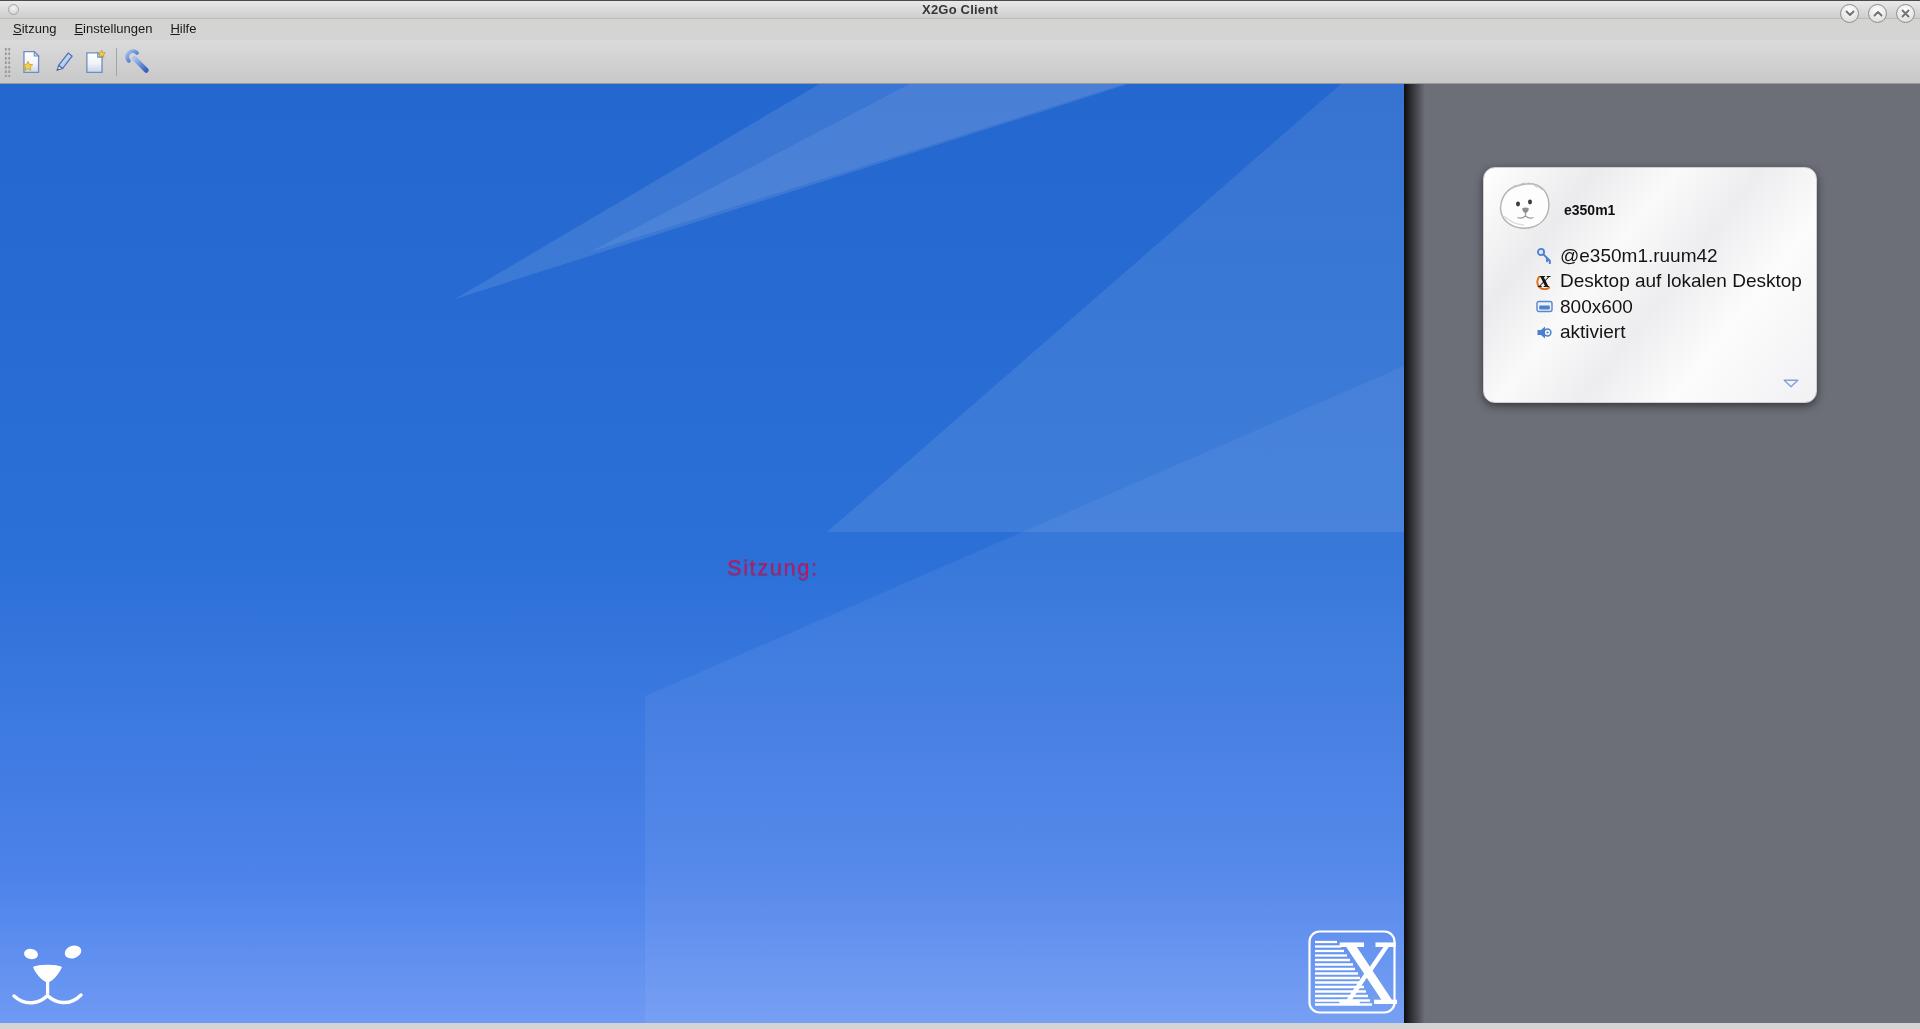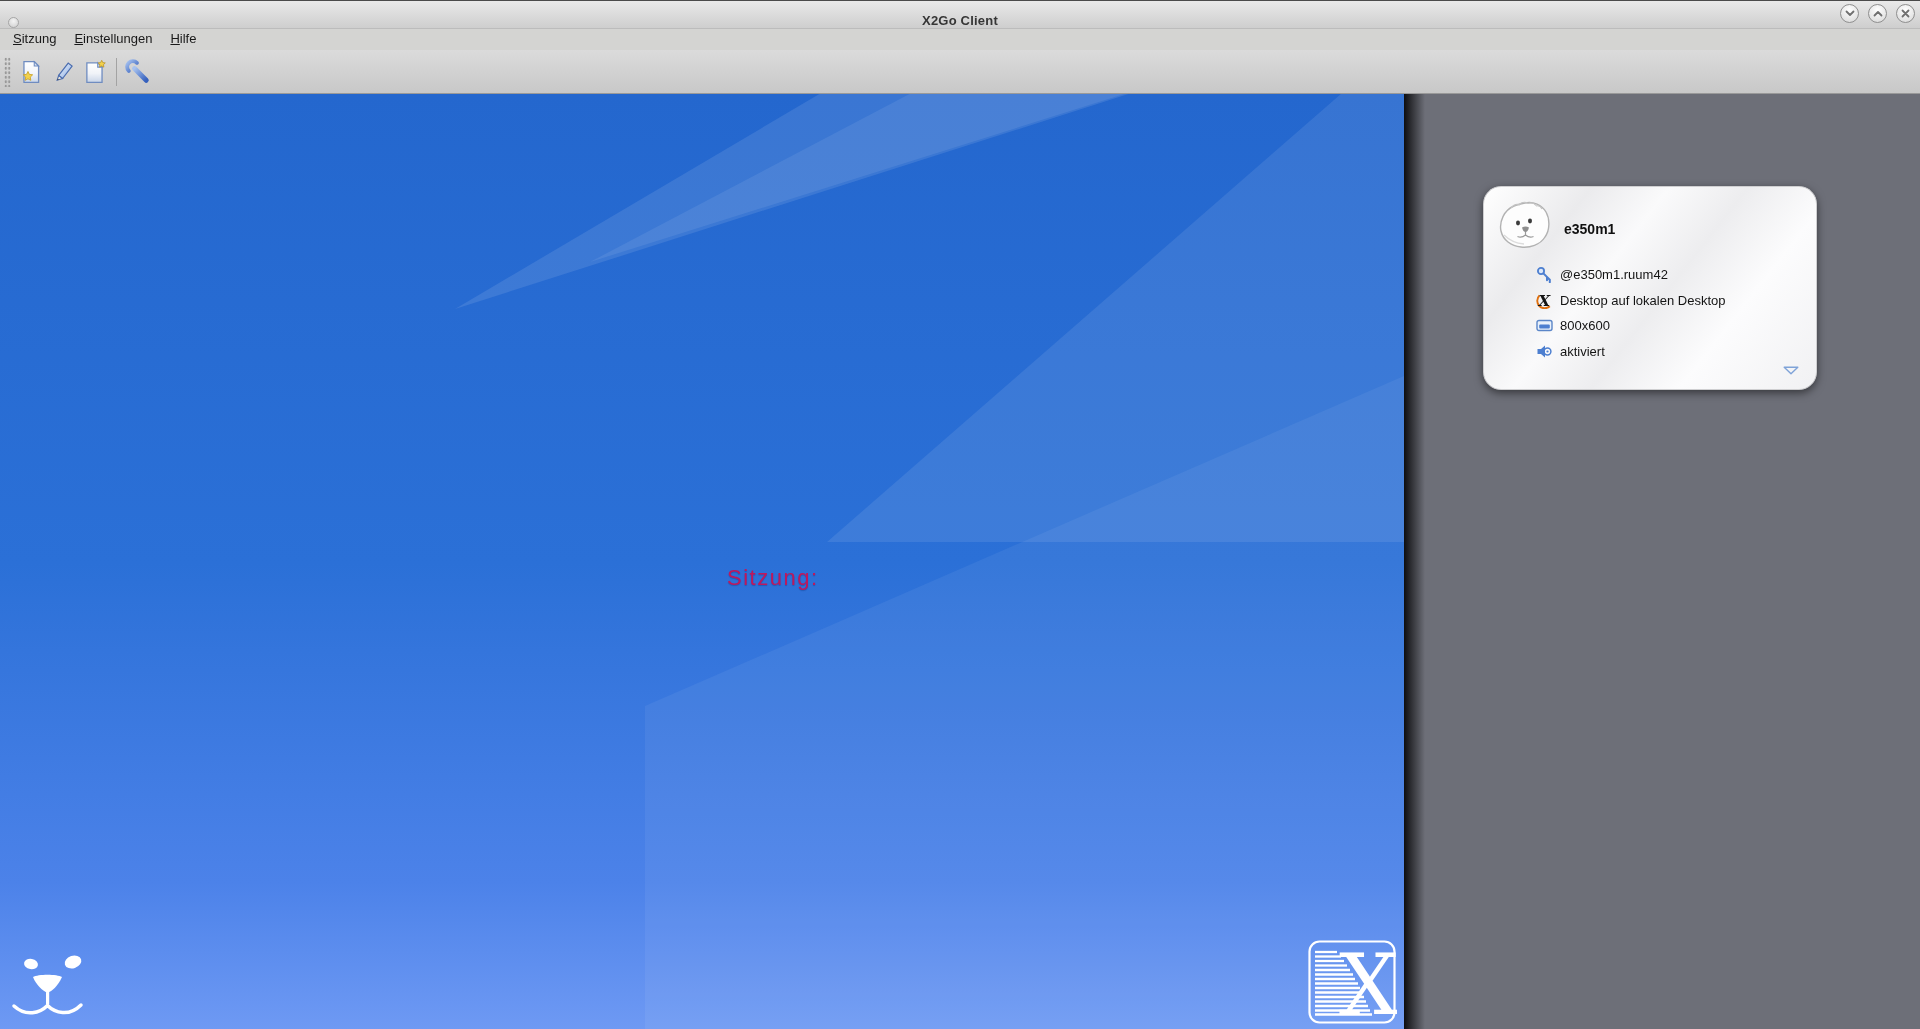--- a/index.html
+++ b/index.html
@@ -3,25 +3,25 @@
 <meta charset="utf-8">
 <style>
   * { box-sizing: border-box; margin: 0; padding: 0; }
   html,body { width:1920px; height:1029px; }
   body { font-family: "Liberation Sans", sans-serif; background:#444; }
 
   .window { position:relative; width:1920px; height:1029px; overflow:hidden; background:#d4d4d4; }
 
   
   .titlebar {
-    height:29px; position:relative;
+    height:19px; position:relative;
     background:linear-gradient(#e9e9e9, #cecece);
     border-top:1px solid #4a4a4a;
     border-bottom:1px solid #bcbcbc;
-    display:flex; align-items:flex-end;
+    display:flex; align-items:center;
   }
   .title-text {
     position:absolute; left:0; right:0; text-align:center;
     font-size:13px; font-weight:bold; color:#363636; letter-spacing:.2px;
   }
   .win-menu-dot {
     width:11px; height:11px; margin-left:8px; border-radius:50%;
     border:1px solid #a6a6a6;
     background:radial-gradient(circle at 50% 35%, #f4f4f4, #cdcdcd);
     z-index:2;
@@ -72,33 +72,33 @@
 
   .panel { position:relative; flex:1; background:#6d6f78; }
   .panel-edge {
     position:absolute; left:0; top:0; bottom:0; width:21px;
     background:linear-gradient(to right, rgba(8,8,10,.95), rgba(8,8,10,0));
     pointer-events:none;
   }
 
   
   .session-card {
-    position:absolute; left:79px; top:92px; width:334px; height:204px;
-    border-radius:18px;
+    position:absolute; left:79px; top:83px; width:334px; height:236px;
+    border-radius:12px;
     background:linear-gradient(128deg,#ffffff 0%, #ebebed 22%, #fafafb 38%, #ededef 54%, #fcfcfd 72%, #f1f1f3 100%);
     border:1px solid #cfcfd1;
     box-shadow:0 3px 8px rgba(0,0,0,.5);
     cursor:pointer;
   }
   .seal { position:absolute; left:12px; top:10px; }
   .card-name { position:absolute; left:80px; top:34px; font-size:14px; font-weight:bold; color:#101010; }
   .card-rows { position:absolute; left:52px; top:79px; }
   .card-row { display:flex; align-items:center; height:17px; margin-bottom:8.5px; }
   .row-icon { width:19px; display:flex; justify-content:flex-start; }
-  .row-text { font-size:13px; color:#141414; margin-left:5px; white-space:nowrap; }
+  .row-text { font-size:19px; color:#141414; margin-left:5px; white-space:nowrap; }
   .card-chevron { position:absolute; right:17px; bottom:10px; }
 </style>
 </head>
 <body>
 
 <div class="window">
 
   <div class="titlebar">
     <div class="win-menu-dot"></div>
     <div class="title-text">X2Go Client</div>

